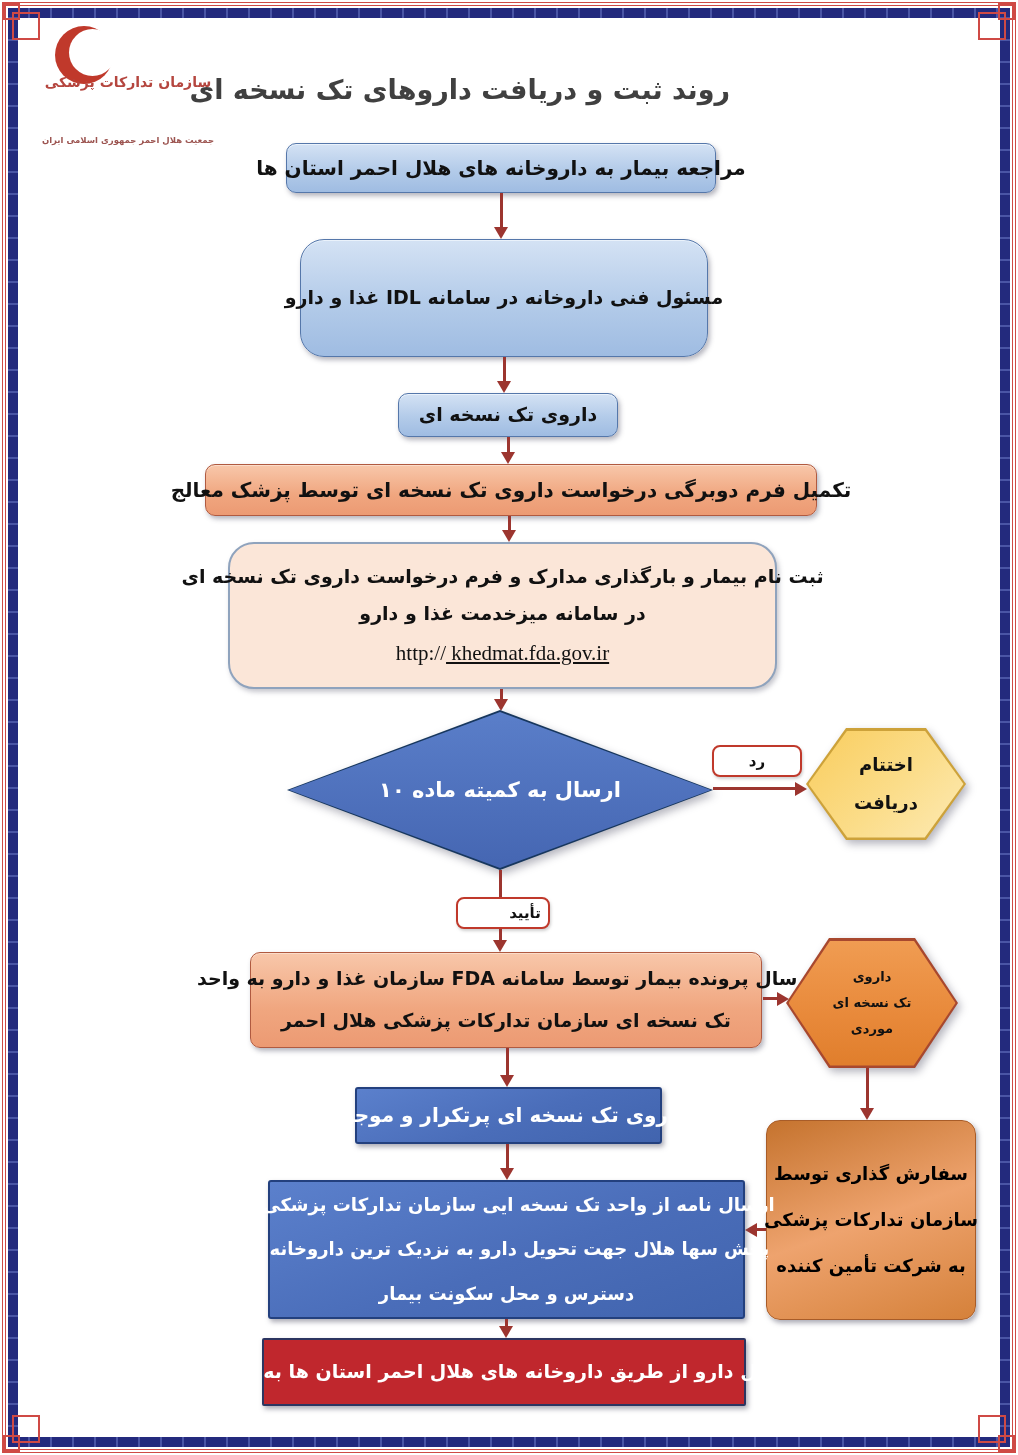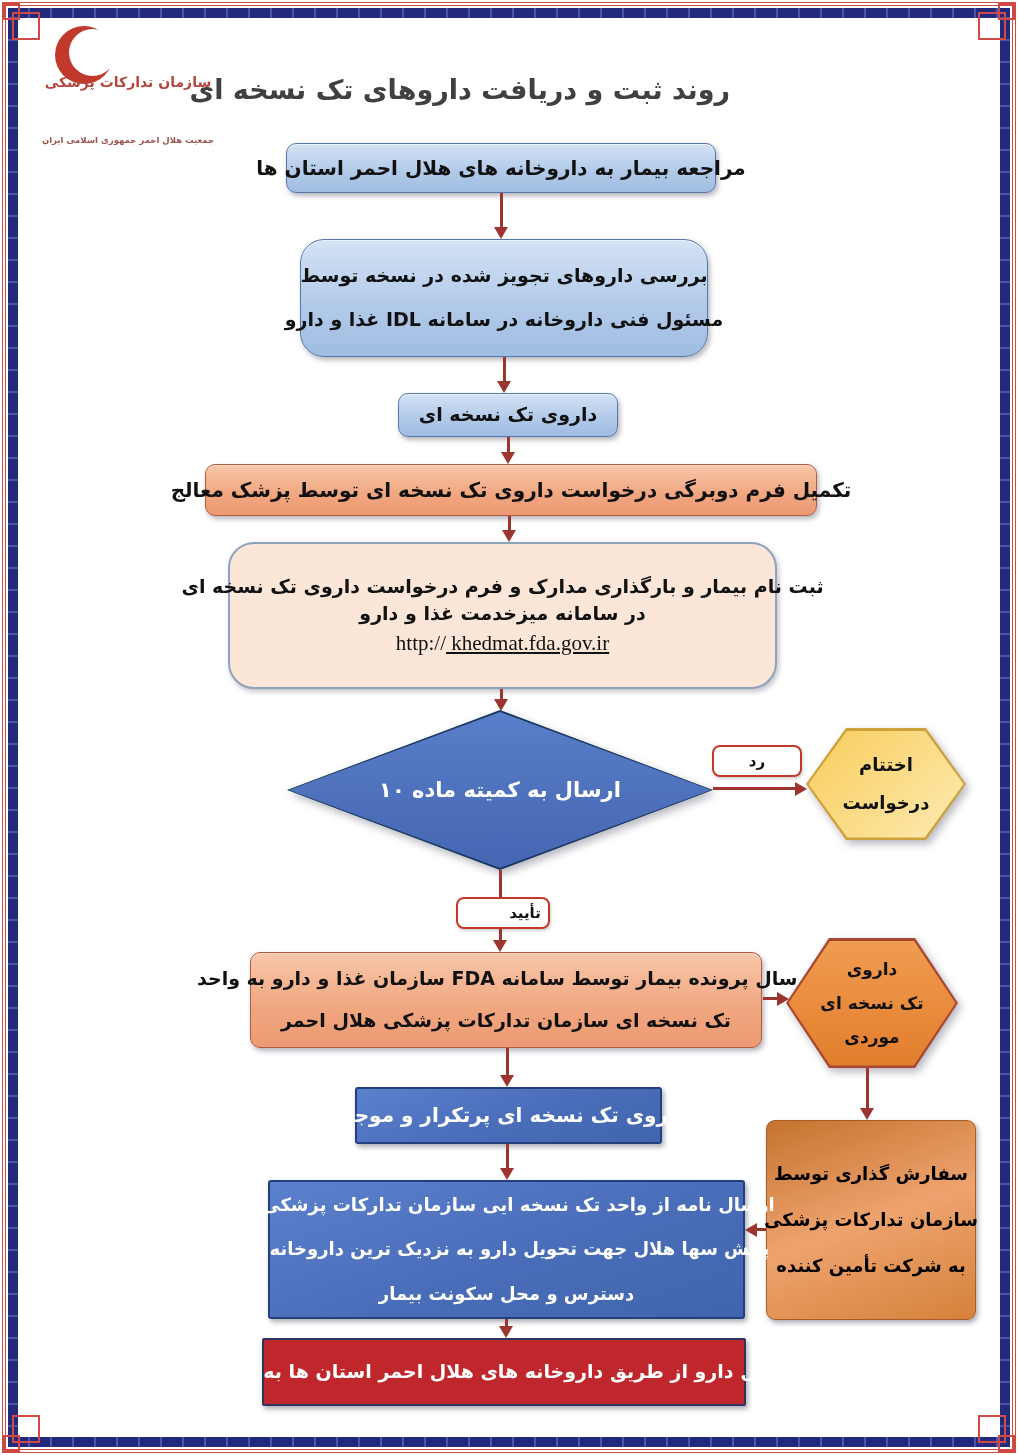--- a/index.html
+++ b/index.html
@@ -39,21 +39,21 @@
     background:#fbe6d8;border:2px solid #8fa3bd;border-radius:26px;
     box-shadow:2px 3px 5px rgba(90,90,110,.35);
   }
   .navy{
     background:linear-gradient(160deg,#5b80cc 0%,#4a6db9 55%,#4164ae 100%);
     border:2px solid #23407e;color:#ffffff;border-radius:3px;
     box-shadow:2px 3px 5px rgba(90,90,110,.5);
   }
   .orange-box{
     background:linear-gradient(160deg,#c5732e 0%,#eea36e 50%,#d5813a 100%);
-    border:1px solid #a85c28;color:#000;border-radius:9px;
+    border:1px solid #a85c28;color:#000;border-radius:14px;
     box-shadow:2px 3px 5px rgba(90,90,110,.5);
   }
   .red-box{
     background:#c0272d;border:2px solid #2c3560;color:#ffffff;border-radius:2px;
     box-shadow:2px 3px 5px rgba(90,90,110,.5);
   }
   .label-chip{
     position:absolute;box-sizing:border-box;display:flex;align-items:center;justify-content:center;
     background:#ffffff;border:2px solid #c0392b;border-radius:8px;direction:rtl;
     font-weight:bold;font-size:15px;color:#111;box-shadow:1px 2px 3px rgba(120,120,120,.35);
@@ -130,39 +130,38 @@
 
   <div id="page-title">روند ثبت و دریافت داروهای تک نسخه ای</div>
 
   <div class="node blue-light" style="left:286px;top:143px;width:430px;height:50px;font-size:20px;">
     <span>مراجعه بیمار به داروخانه های هلال احمر استان ها</span>
   </div>
   <div class="vline" style="left:500px;top:193px;height:34px;"></div>
   <div class="head-down" style="left:494px;top:227px;"></div>
 
   <div class="node blue-light round" style="left:300px;top:239px;width:408px;height:118px;font-size:19px;line-height:2.3;">
-    <span>بررسی داروهای تجویز شده در نسخه توسط</span>
     <span>مسئول  فنی داروخانه در سامانه IDL غذا و دارو</span>
   </div>
   <div class="vline" style="left:503px;top:357px;height:25px;"></div>
   <div class="head-down" style="left:497px;top:381px;"></div>
 
   <div class="node blue-light" style="left:398px;top:393px;width:220px;height:44px;font-size:19px;">
     <span>داروی تک نسخه ای</span>
   </div>
   <div class="vline" style="left:507px;top:437px;height:16px;"></div>
   <div class="head-down" style="left:501px;top:452px;"></div>
 
   <div class="node salmon" style="left:205px;top:464px;width:612px;height:52px;font-size:20px;">
     <span>تکمیل فرم دوبرگی درخواست داروی تک نسخه ای توسط پزشک معالج</span>
   </div>
   <div class="vline" style="left:508px;top:516px;height:15px;"></div>
   <div class="head-down" style="left:502px;top:530px;"></div>
 
-  <div class="node peach" style="left:228px;top:542px;width:549px;height:147px;font-size:19px;">
+  <div class="node peach" style="left:228px;top:542px;width:549px;height:147px;font-size:19px;gap:10px;">
     <span>ثبت نام بیمار و بارگذاری مدارک و فرم درخواست داروی تک نسخه ای</span>
     <span>در سامانه میزخدمت غذا و دارو</span>
     <span class="url-line"><span>http://</span><span class="u"> khedmat.fda.gov.ir </span></span>
   </div>
   <div class="vline" style="left:500px;top:689px;height:11px;"></div>
   <div class="head-down" style="left:494px;top:699px;"></div>
 
   <div class="shape-wrap" style="left:287px;top:710px;width:426px;height:160px;">
     <div class="diamond-outer"></div>
     <div class="diamond-inner" style="color:#fff;font-weight:bold;font-size:21px;">
@@ -172,41 +171,41 @@
 
   <div class="hline" style="left:713px;top:787px;width:84px;"></div>
   <div class="head-right" style="left:795px;top:782px;"></div>
   <div class="label-chip" style="left:712px;top:745px;width:90px;height:32px;">
     <span>رد</span>
   </div>
   <div class="shape-wrap" style="left:806px;top:728px;width:160px;height:112px;">
     <div class="hex-outer hex-yellow-border"></div>
     <div class="hex-inner hex-yellow" style="font-size:18px;line-height:2.1;">
       <span>اختتام</span>
-      <span>درخواست</span>
+      <span>دریافت</span>
     </div>
   </div>
 
   <div class="vline" style="left:499px;top:870px;height:27px;"></div>
   <div class="label-chip" style="left:456px;top:897px;width:94px;height:32px;padding-left:44px;">
     <span>تأیید</span>
   </div>
   <div class="vline" style="left:499px;top:929px;height:11px;"></div>
   <div class="head-down" style="left:493px;top:940px;"></div>
 
   <div class="node salmon" style="left:250px;top:952px;width:512px;height:96px;font-size:19px;line-height:2.2;">
     <span>ارسال پرونده بیمار توسط سامانه FDA سازمان غذا و دارو به واحد</span>
     <span>تک نسخه ای سازمان تدارکات پزشکی هلال احمر</span>
   </div>
 
   <div class="hline" style="left:763px;top:997px;width:16px;"></div>
   <div class="head-right" style="left:777px;top:992px;"></div>
   <div class="shape-wrap" style="left:786px;top:938px;width:172px;height:130px;">
     <div class="hex-outer hex-orange-border"></div>
-    <div class="hex-inner hex-orange" style="font-size:17px;line-height:2.0;">
+    <div class="hex-inner hex-orange" style="font-size:13px;line-height:2.0;">
       <span>داروی</span>
       <span>تک نسخه ای</span>
       <span>موردی</span>
     </div>
   </div>
   <div class="vline" style="left:866px;top:1068px;height:40px;"></div>
   <div class="head-down" style="left:860px;top:1108px;"></div>
 
   <div class="node orange-box" style="left:766px;top:1120px;width:210px;height:200px;font-size:18px;line-height:2.55;">
     <span>سفارش گذاری توسط</span>

